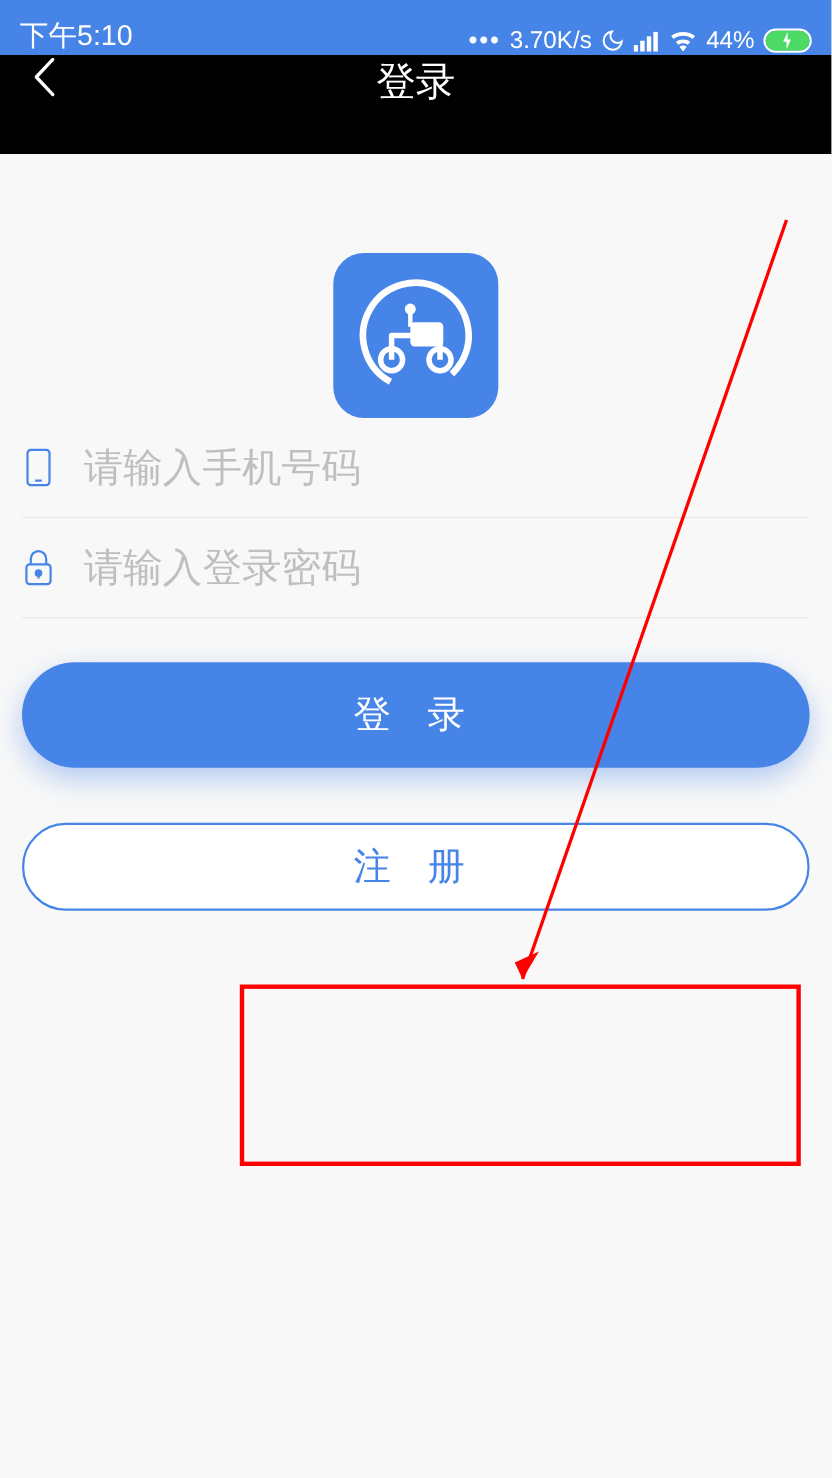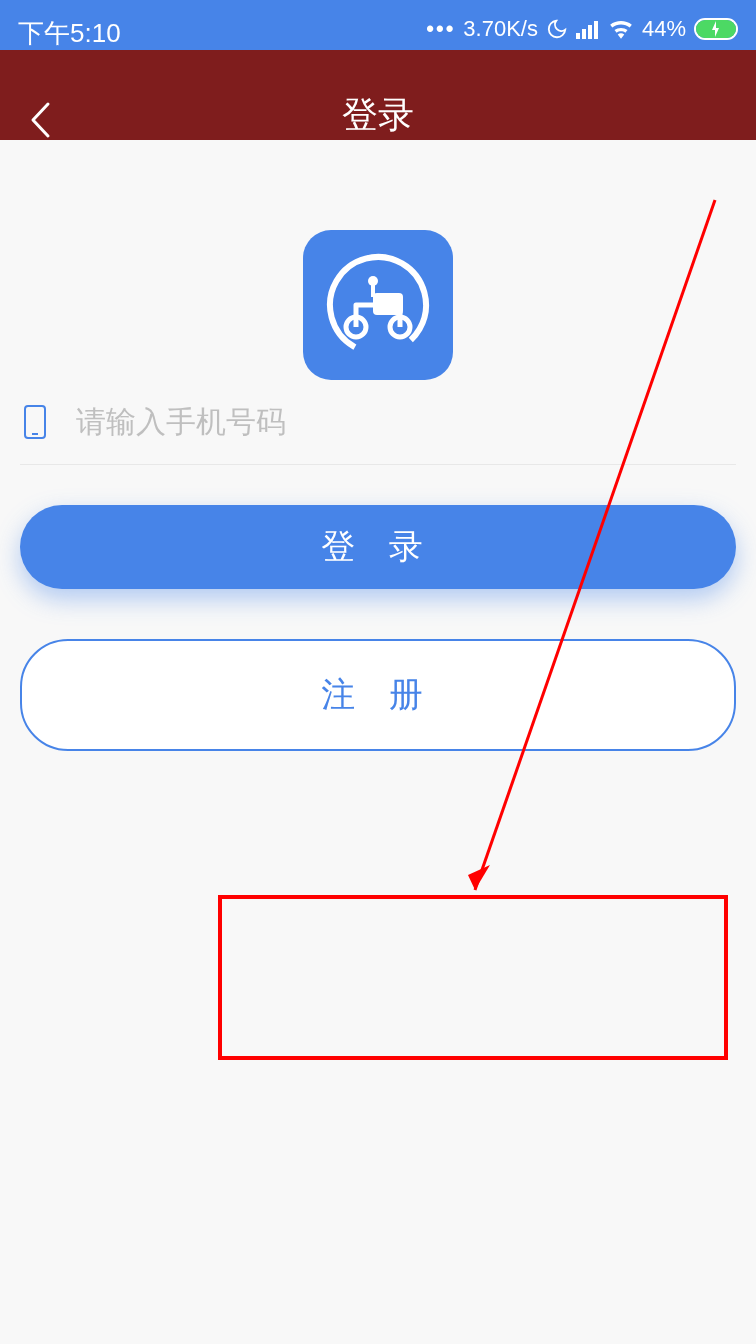--- a/index.html
+++ b/index.html
@@ -12,23 +12,23 @@
       width: 756px;
       height: 1344px;
       background: #f8f8f8;
       position: relative;
       overflow: hidden;
     }
     .status-bar {
       height: 50px;
       background: #4784e8;
       display: flex;
-      align-items: flex-start;
+      align-items: flex-end;
       justify-content: space-between;
-      padding: 16px 18px;
+      padding: 0 18px;
       color: #fff;
       font-size: 24px;
     }
     .status-left {
       font-size: 26px;
     }
     .status-right {
       display: flex;
       align-items: center;
       gap: 8px;
@@ -58,23 +58,23 @@
       height: 100%;
       background: #4cd964;
       border-radius: 9px;
       width: 100%;
       display: flex;
       align-items: center;
       justify-content: center;
     }
     .nav-bar {
       height: 90px;
-      background: #7f1d1d;
-      display: flex;
-      align-items: flex-end;
+      background: #000000;
+      display: flex;
+      align-items: flex-start;
       position: relative;
     }
     .back-btn {
       position: absolute;
       left: 20px;
       width: 40px;
       height: 40px;
       display: flex;
       align-items: center;
       justify-content: center;
@@ -123,51 +123,51 @@
       align-items: center;
       justify-content: center;
     }
     .input-icon svg {
       display: block;
     }
     .input-field {
       flex: 1;
       border: none;
       outline: none;
-      font-size: 30px;
+      font-size: 36px;
       color: #737373;
       background: transparent;
     }
     .input-field::placeholder {
       color: #bfbfbf;
     }
     .forgot-row {
       text-align: right;
       padding: 48px 10px 0 0;
     }
     .forgot-link {
       color: #8a8a8a;
       font-size: 28px;
     }
     .login-btn {
       width: 100%;
-      height: 84px;
+      height: 96px;
       background: #4784e8;
       border: none;
       border-radius: 48px;
       color: #fff;
       font-size: 34px;
       letter-spacing: 12px;
       margin-top: 40px;
       box-shadow: 0 10px 25px rgba(71,132,232,0.4);
       cursor: pointer;
     }
     .register-btn {
       width: 100%;
-      height: 112px;
+      height: 80px;
       background: #fff;
       border: 2px solid #4784e8;
       border-radius: 48px;
       color: #4784e8;
       font-size: 34px;
       letter-spacing: 12px;
       margin-top: 50px;
       cursor: pointer;
     }
     .annotation-arrow {
@@ -244,20 +244,31 @@
   <div class="input-group">
     <span class="input-icon">
       <svg width="24" height="36" viewBox="0 0 24 36" fill="none" stroke="#4784e8" stroke-width="2">
         <rect x="2" y="2" width="20" height="32" rx="3"></rect>
         <line x1="9" y1="30" x2="15" y2="30"></line>
       </svg>
     </span>
     <input type="text" class="input-field" placeholder="请输入手机号码" style="">
   </div>
 
+  <div class="input-group">
+    <span class="input-icon">
+      <svg width="28" height="34" viewBox="0 0 28 34" fill="none" stroke="#4784e8" stroke-width="2">
+        <rect x="3" y="14" width="22" height="18" rx="3"></rect>
+        <path d="M7 14 V9 a7 7 0 0 1 14 0 V14"></path>
+        <circle cx="14" cy="22" r="2.5" fill="#4784e8"></circle>
+        <line x1="14" y1="24" x2="14" y2="27" stroke="#4784e8" stroke-width="2"></line>
+      </svg>
+    </span>
+    <input type="password" class="input-field" placeholder="请输入登录密码" style="">
+  </div>
 
 
   <button class="login-btn">登 录</button>
 
   <button class="register-btn">注 册</button>
 </div>
 
 <svg class="annotation-arrow" style="left:460px; top:195px;" width="260" height="715" viewBox="0 0 260 715">
   <line x1="255" y1="5" x2="15" y2="695" stroke="#ff0000" stroke-width="3"></line>
   <polygon points="15,695 30,670 8,680" fill="#ff0000"></polygon>

